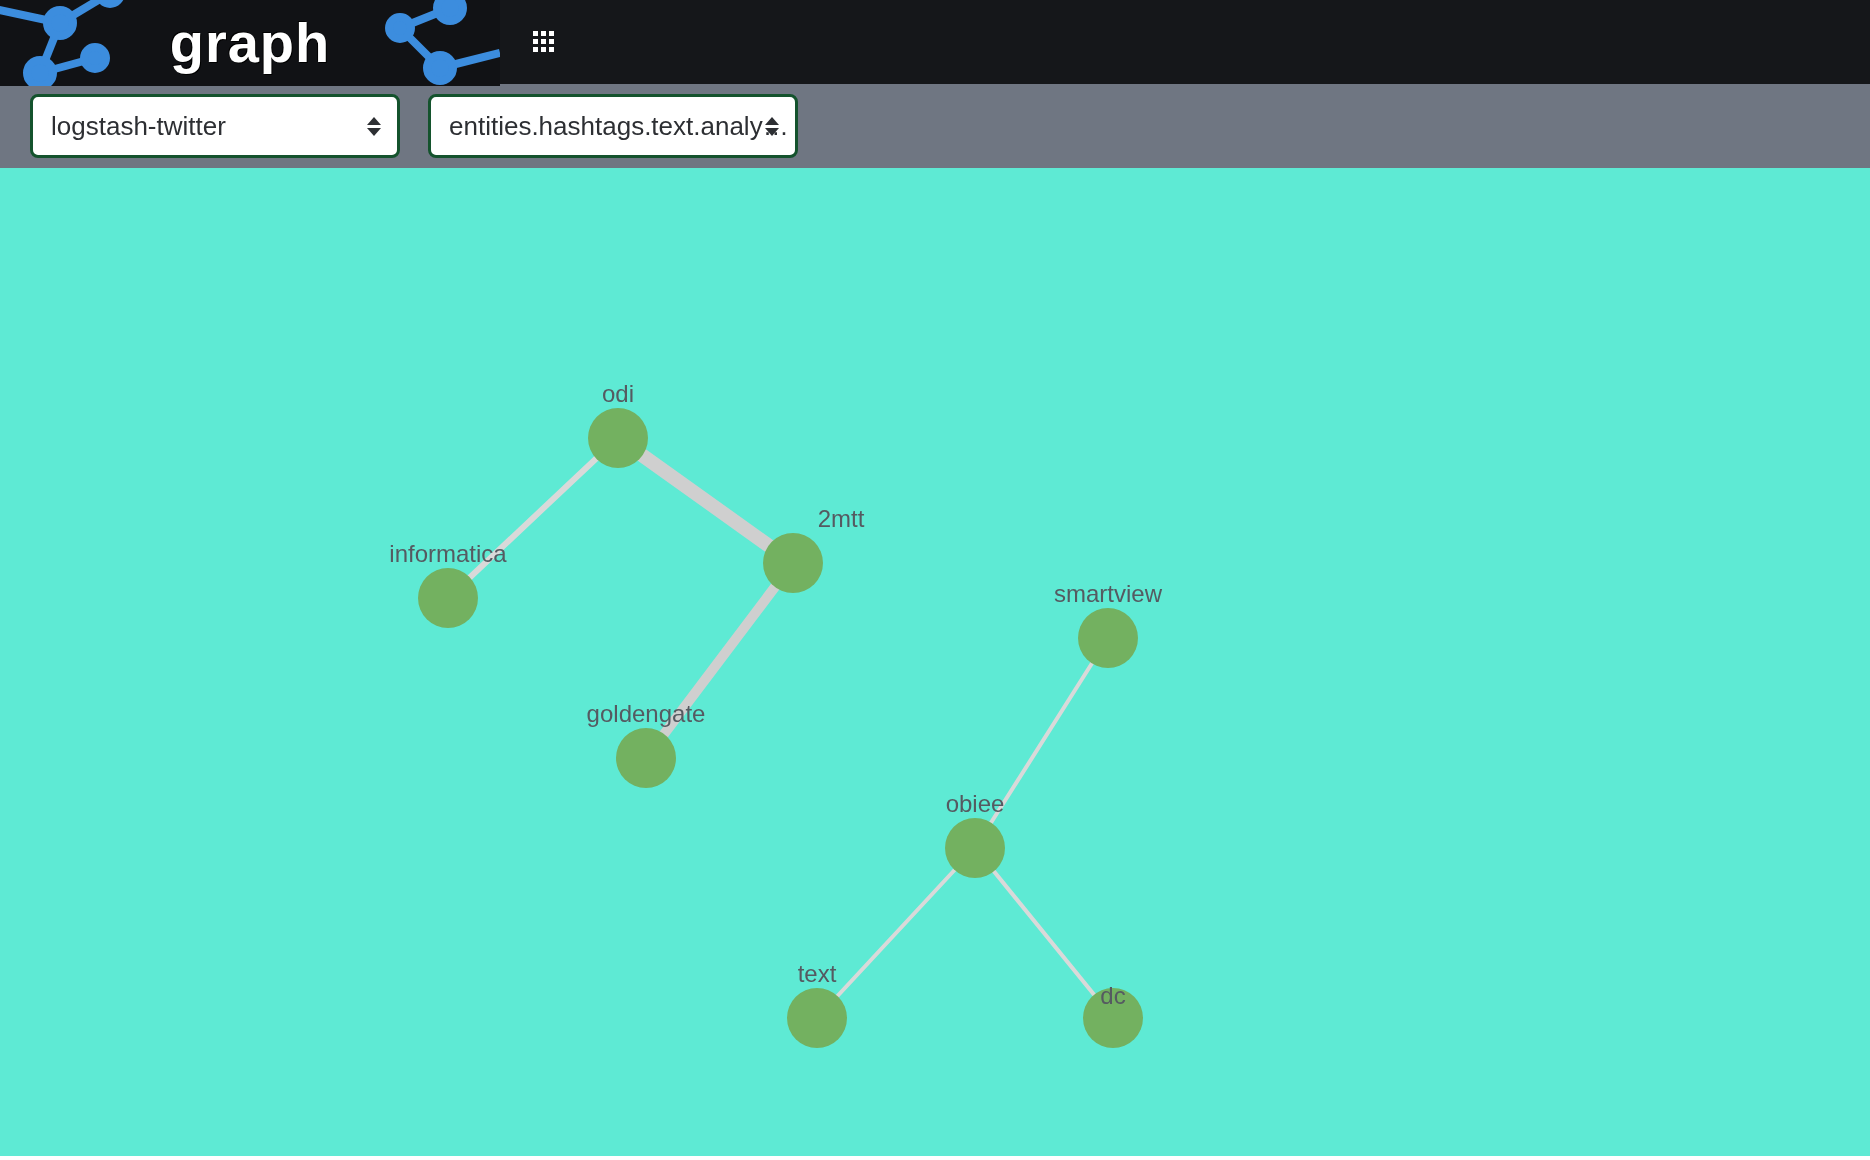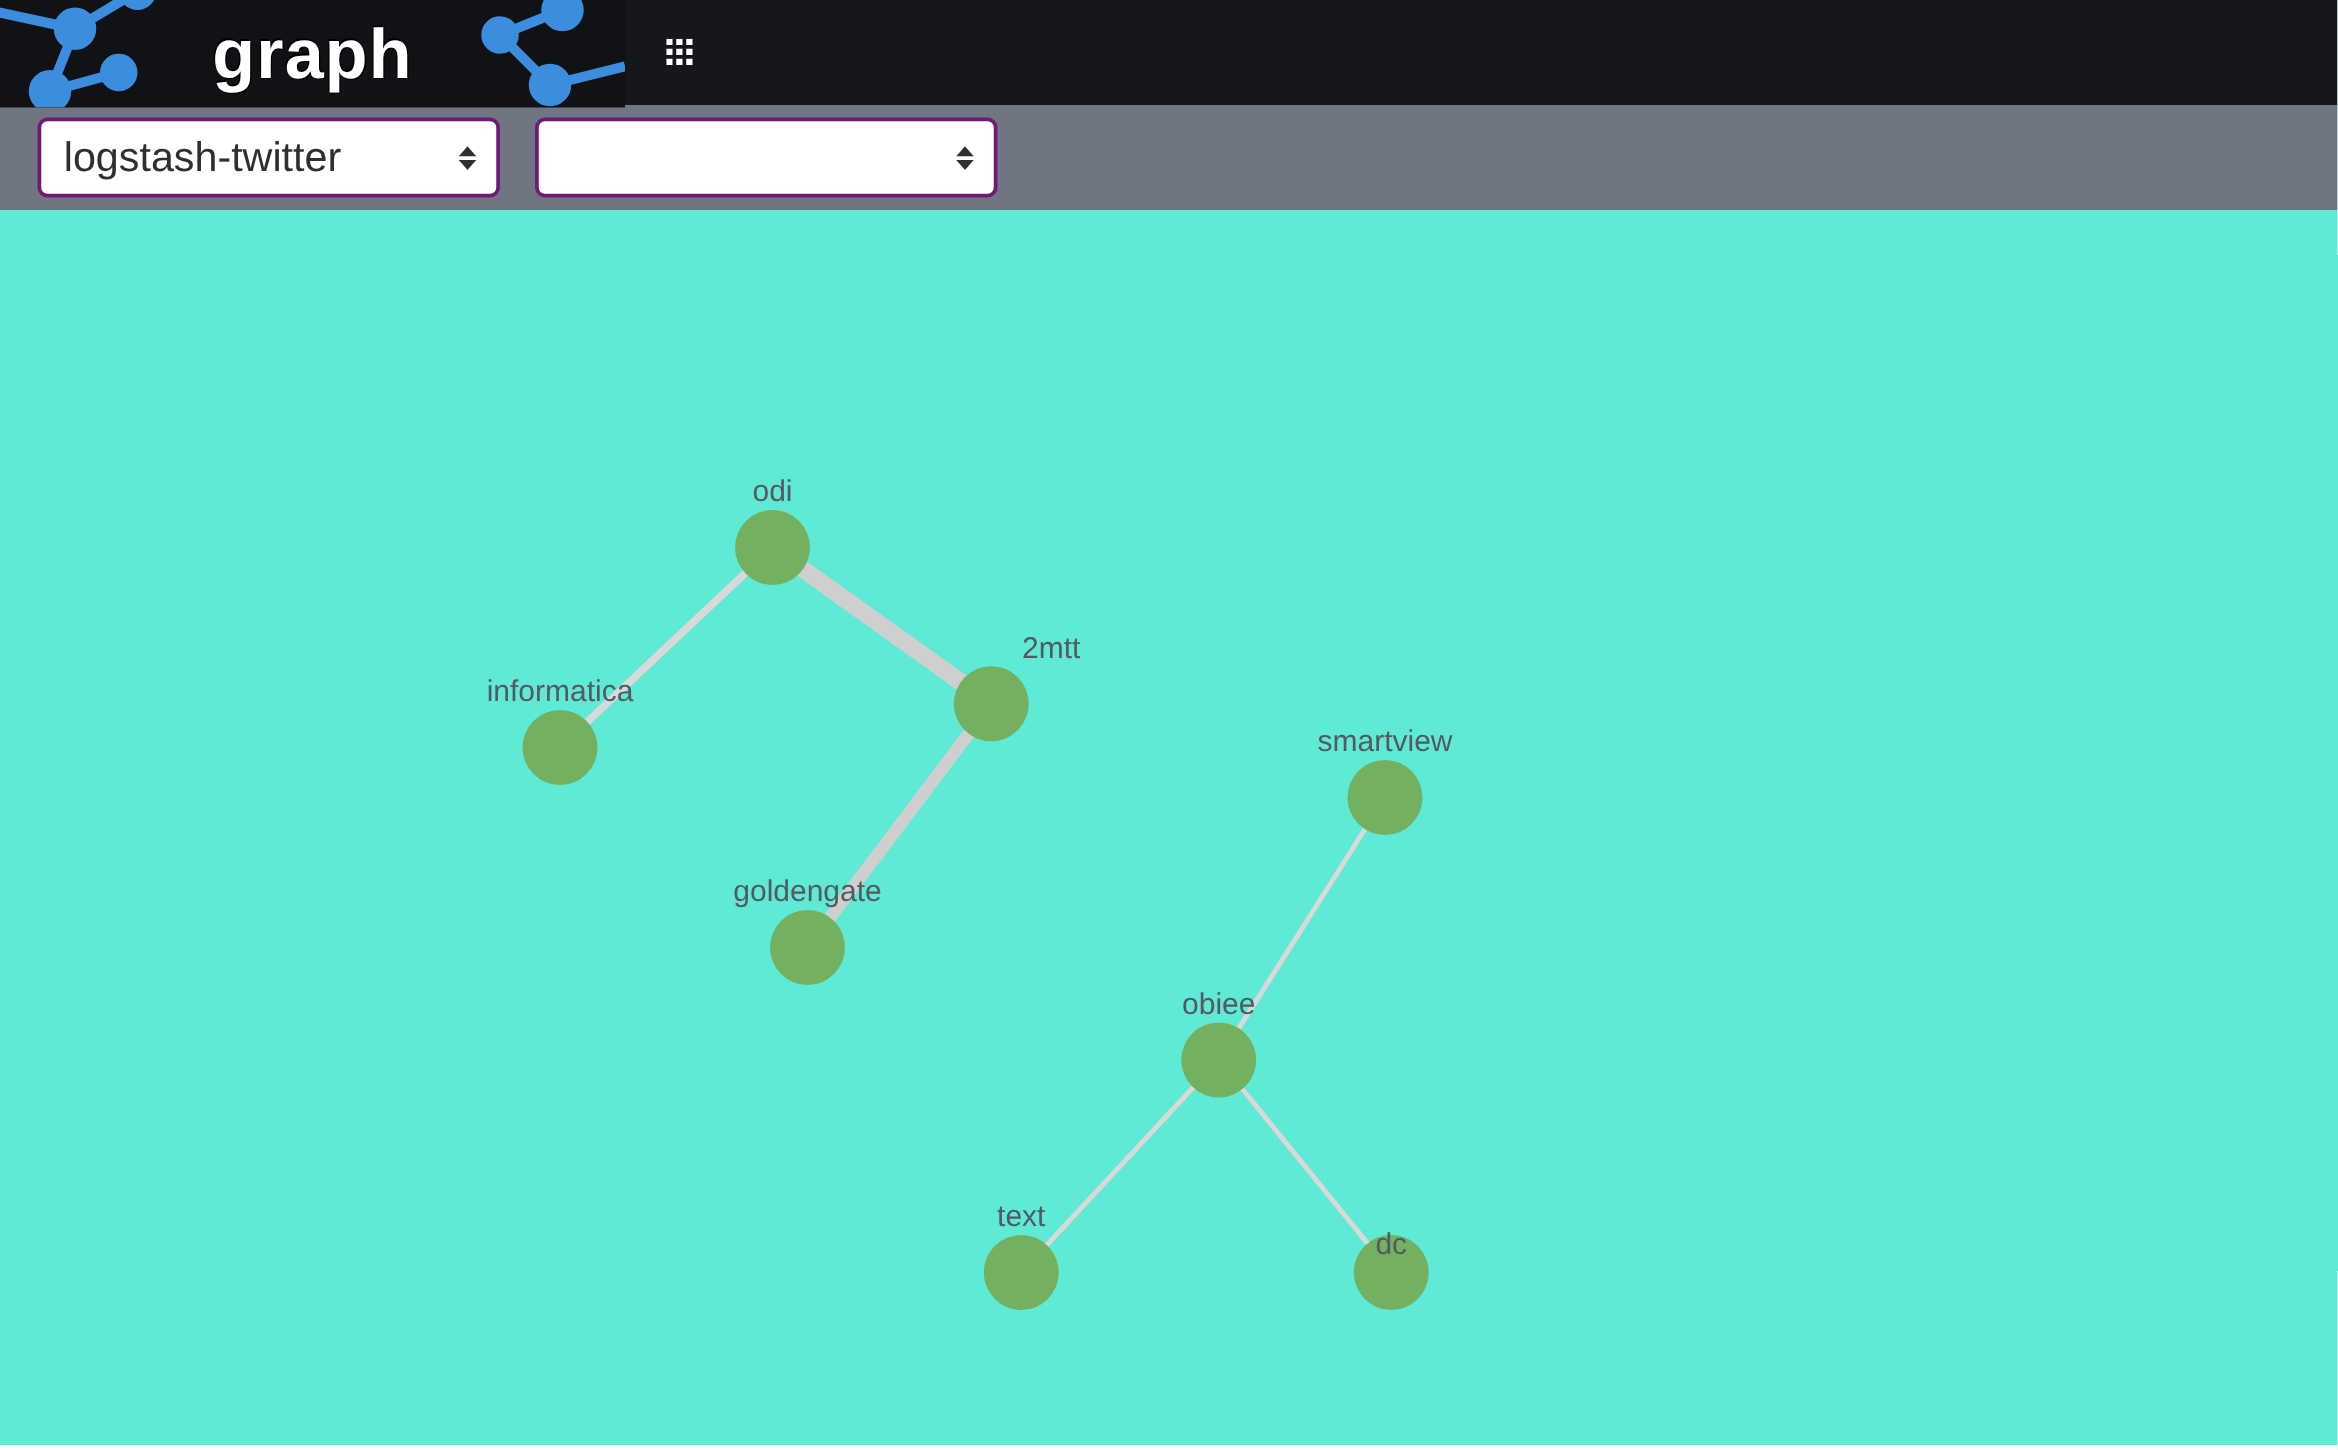--- a/index.html
+++ b/index.html
@@ -45,26 +45,26 @@
     background: #6f7682;
     display: flex;
     align-items: center;
     padding: 0 30px;
     gap: 28px;
   }
   .select {
     position: relative;
     height: 64px;
     background: #fff;
-    border: 3px solid #701a75;
+    border: 3px solid #14532d;
     border-radius: 8px;
     display: flex;
     align-items: center;
     padding: 0 50px 0 18px;
-    font-size: 33px;
+    font-size: 26px;
     color: #2d2f33;
     cursor: pointer;
     overflow: hidden;
     white-space: nowrap;
   }
   .select.idx { width: 370px; }
   .select.fld { width: 370px; }
   .select-caret {
     position: absolute;
     right: 14px;
@@ -176,20 +176,21 @@
 
 <div class="controls">
   <div class="select idx">
     <span>logstash-twitter</span>
     <span class="select-caret">
       <span class="caret-up"></span>
         <span class="caret-down"></span>
     </span>
   </div>
   <div class="select fld">
+    <span>entities.hashtags.text.analy…</span>
     <span class="select-caret">
       <span class="caret-up"></span>
         <span class="caret-down"></span>
     </span>
   </div>
 </div>
 
 <div class="canvas">
   <svg id="graph-svg" width="1870" height="988">
       <line x1="618" y1="270" x2="448" y2="430" stroke="#d9d9d9" stroke-width="6" stroke-linecap="round"></line>

